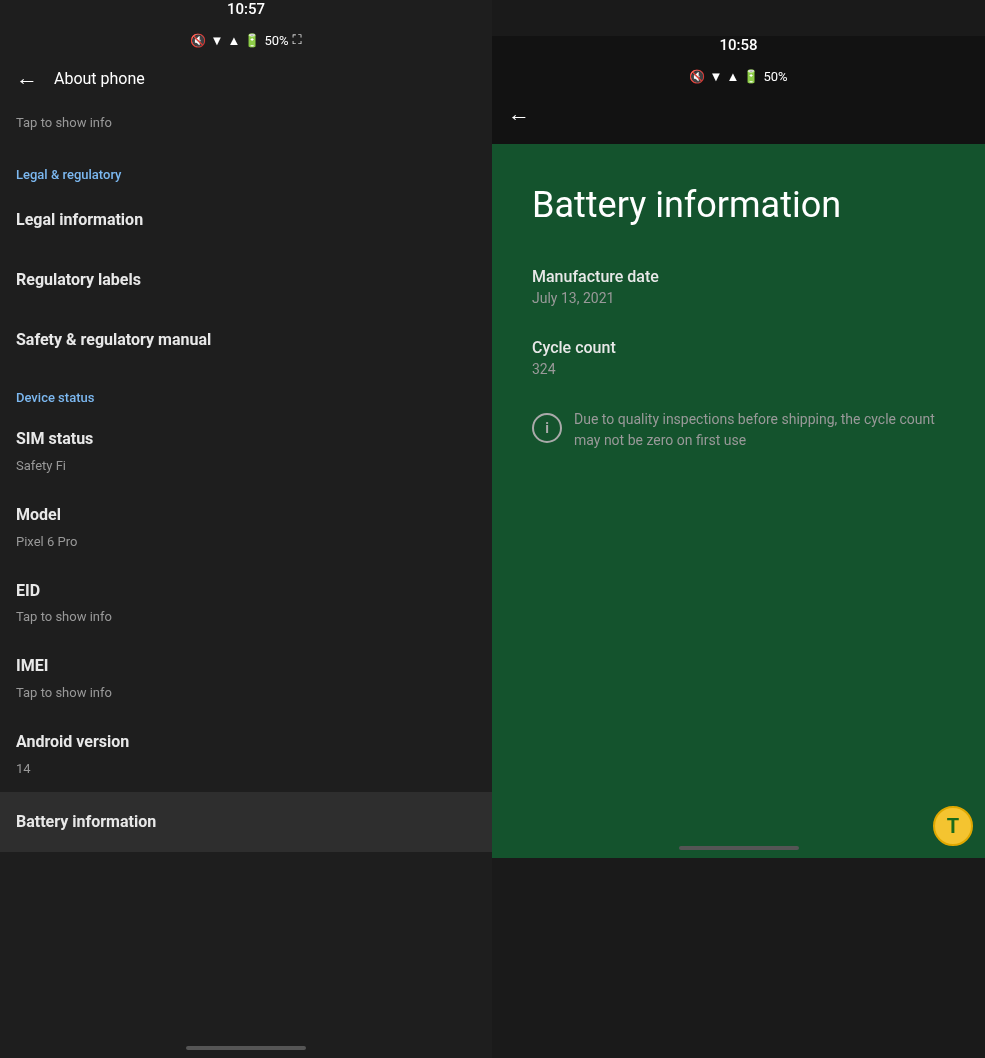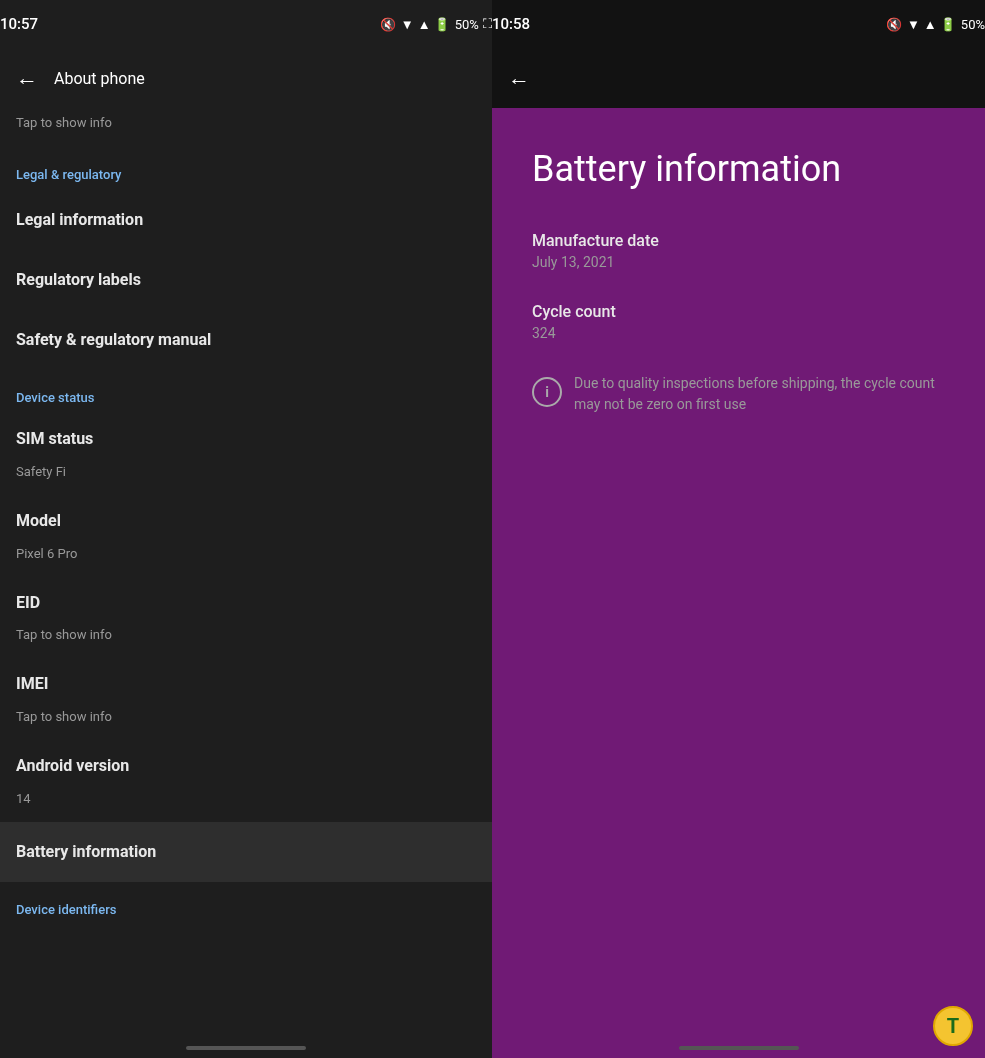--- a/index.html
+++ b/index.html
@@ -19,37 +19,39 @@
       background: #1e1e1e;
       display: flex;
       flex-direction: column;
       overflow: hidden;
       position: relative;
     }
 
     
     .right-panel {
       width: 493px;
-      height: 1058px;
-      background: #701a75;
+      height: 822px;
+      background: #14532d;
       display: flex;
       flex-direction: column;
       overflow: hidden;
       position: relative;
+      margin-top: 36px;
     }
 
     
     .status-bar {
       height: 48px;
       background: #1e1e1e;
       display: flex;
       align-items: center;
       justify-content: space-between;
-      padding: 0 0;
+      padding: 0 24px;
       flex-shrink: 0;
+      flex-direction: column;
     }
     .right-panel .status-bar {
       background: #121212;
     }
 
     .status-time {
       color: #ffffff;
       font-size: 15px;
       font-weight: 500;
     }
@@ -121,21 +123,21 @@
 
     .settings-item-title {
       color: #e8e8e8;
       font-size: 16px;
       font-weight: 700;
       line-height: 1.3;
     }
     .settings-item-subtitle {
       color: #999;
       font-size: 13px;
-      margin-top: 14px;
+      margin-top: 8px;
     }
 
     
     .top-partial {
       padding: 4px 16px 16px 16px;
     }
 
     
     .right-content {
       padding: 40px 40px 24px 40px;
@@ -293,21 +295,20 @@
 
     <div class="settings-item">
       <span class="settings-item-title">Android version</span>
       <span class="settings-item-subtitle">14</span>
     </div>
 
     <div class="settings-item active">
       <span class="settings-item-title">Battery information</span>
     </div>
 
-    <div class="section-header">Device identifiers</div>
 
   </div>
 
   <div class="scroll-indicator"></div>
 
 </div>
 
 <div class="right-panel">
 
   <div class="status-bar">

